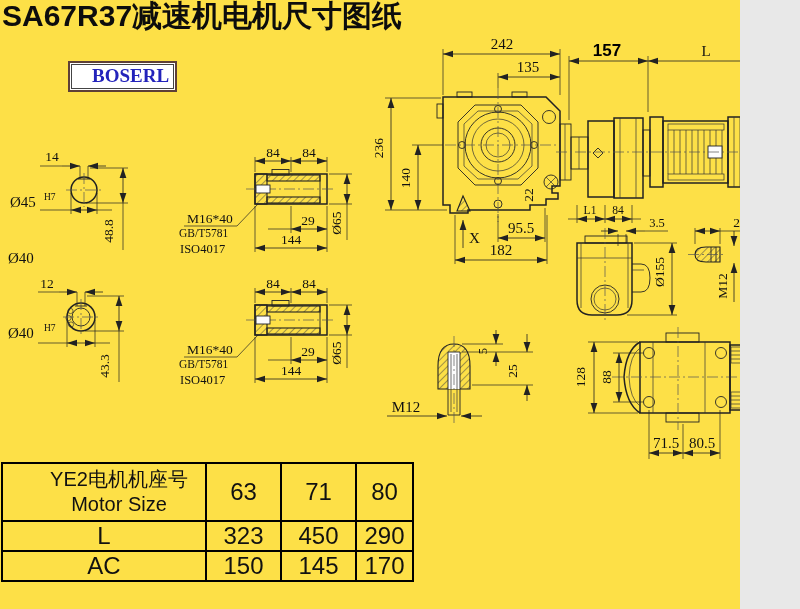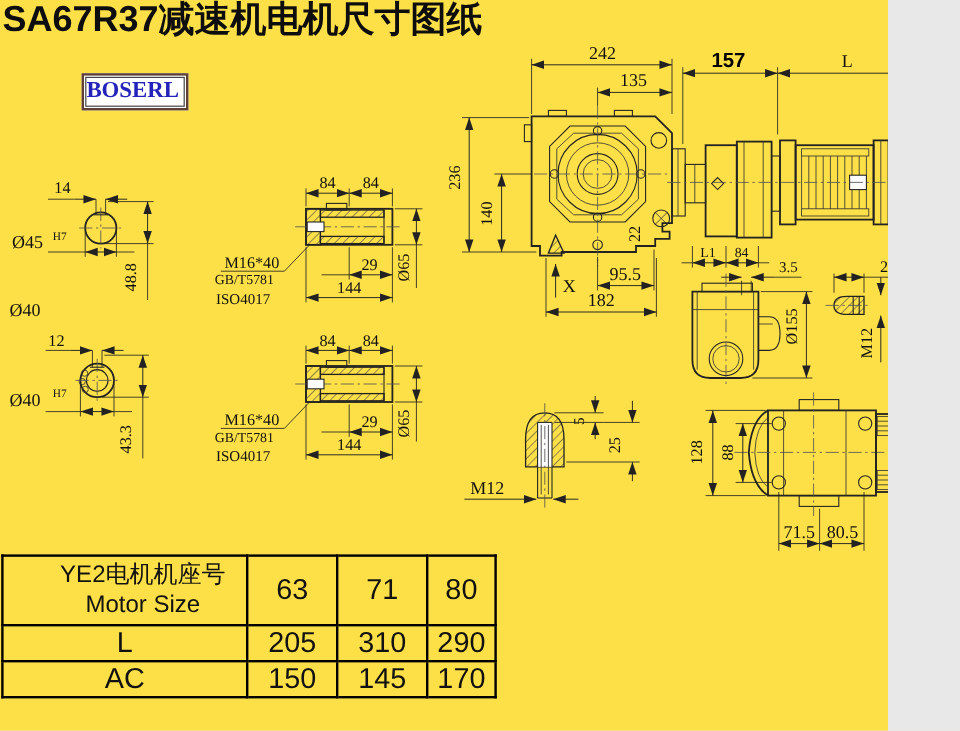--- a/index.html
+++ b/index.html
@@ -1,21 +1,21 @@
 <!DOCTYPE html>
 <html><head>
 <meta charset="utf-8">
 <style>
   html,body{margin:0;padding:0;background:#e8e8e8;}
   .sheet{position:relative;width:740px;height:609px;background:#fde047;overflow:hidden;
          font-family:"Liberation Sans",sans-serif;}
   .title{position:absolute;left:2px;top:-4px;font-size:30px;font-weight:800;color:#0d0d0d;
          letter-spacing:0px;white-space:nowrap;}
   .logo{position:absolute;left:68px;top:61px;border:2px solid #5e4037;background:#fff;padding:1px;}
-  .logo-inner{border:1px solid #444;padding:0 4px 1px 0;
+  .logo-inner{border:1px solid #444;padding:0 4px 1px 20px;
               font-family:"Liberation Serif",serif;font-weight:bold;font-size:19px;color:#2323bb;}
   svg{position:absolute;left:0;top:0;}
   
   .ol{fill:none;stroke:#222;stroke-width:1.5;}
   .tl{fill:none;stroke:#222;stroke-width:0.9;}
   .thin{fill:none;stroke:#333;stroke-width:0.7;}
   .dim{fill:none;stroke:#222;stroke-width:0.8;marker-start:url(#as);marker-end:url(#ae);}
   .dime{fill:none;stroke:#222;stroke-width:0.8;marker-end:url(#ae);}
   .dims{fill:none;stroke:#222;stroke-width:0.8;marker-start:url(#as);}
   .ext{fill:none;stroke:#222;stroke-width:0.7;}
@@ -436,22 +436,22 @@
       <td class="hd">
         <div>YE2电机机座号</div>
         <div>Motor Size</div>
       </td>
       <td>63</td>
       <td>71</td>
       <td>80</td>
     </tr>
     <tr style="height:25px">
       <td>L</td>
-      <td>205</td>
-      <td>310</td>
+      <td>323</td>
+      <td>450</td>
       <td>290</td>
     </tr>
     <tr style="height:30px">
       <td>AC</td>
       <td>150</td>
       <td>145</td>
       <td>170</td>
     </tr>
   </tbody>
     </table>

